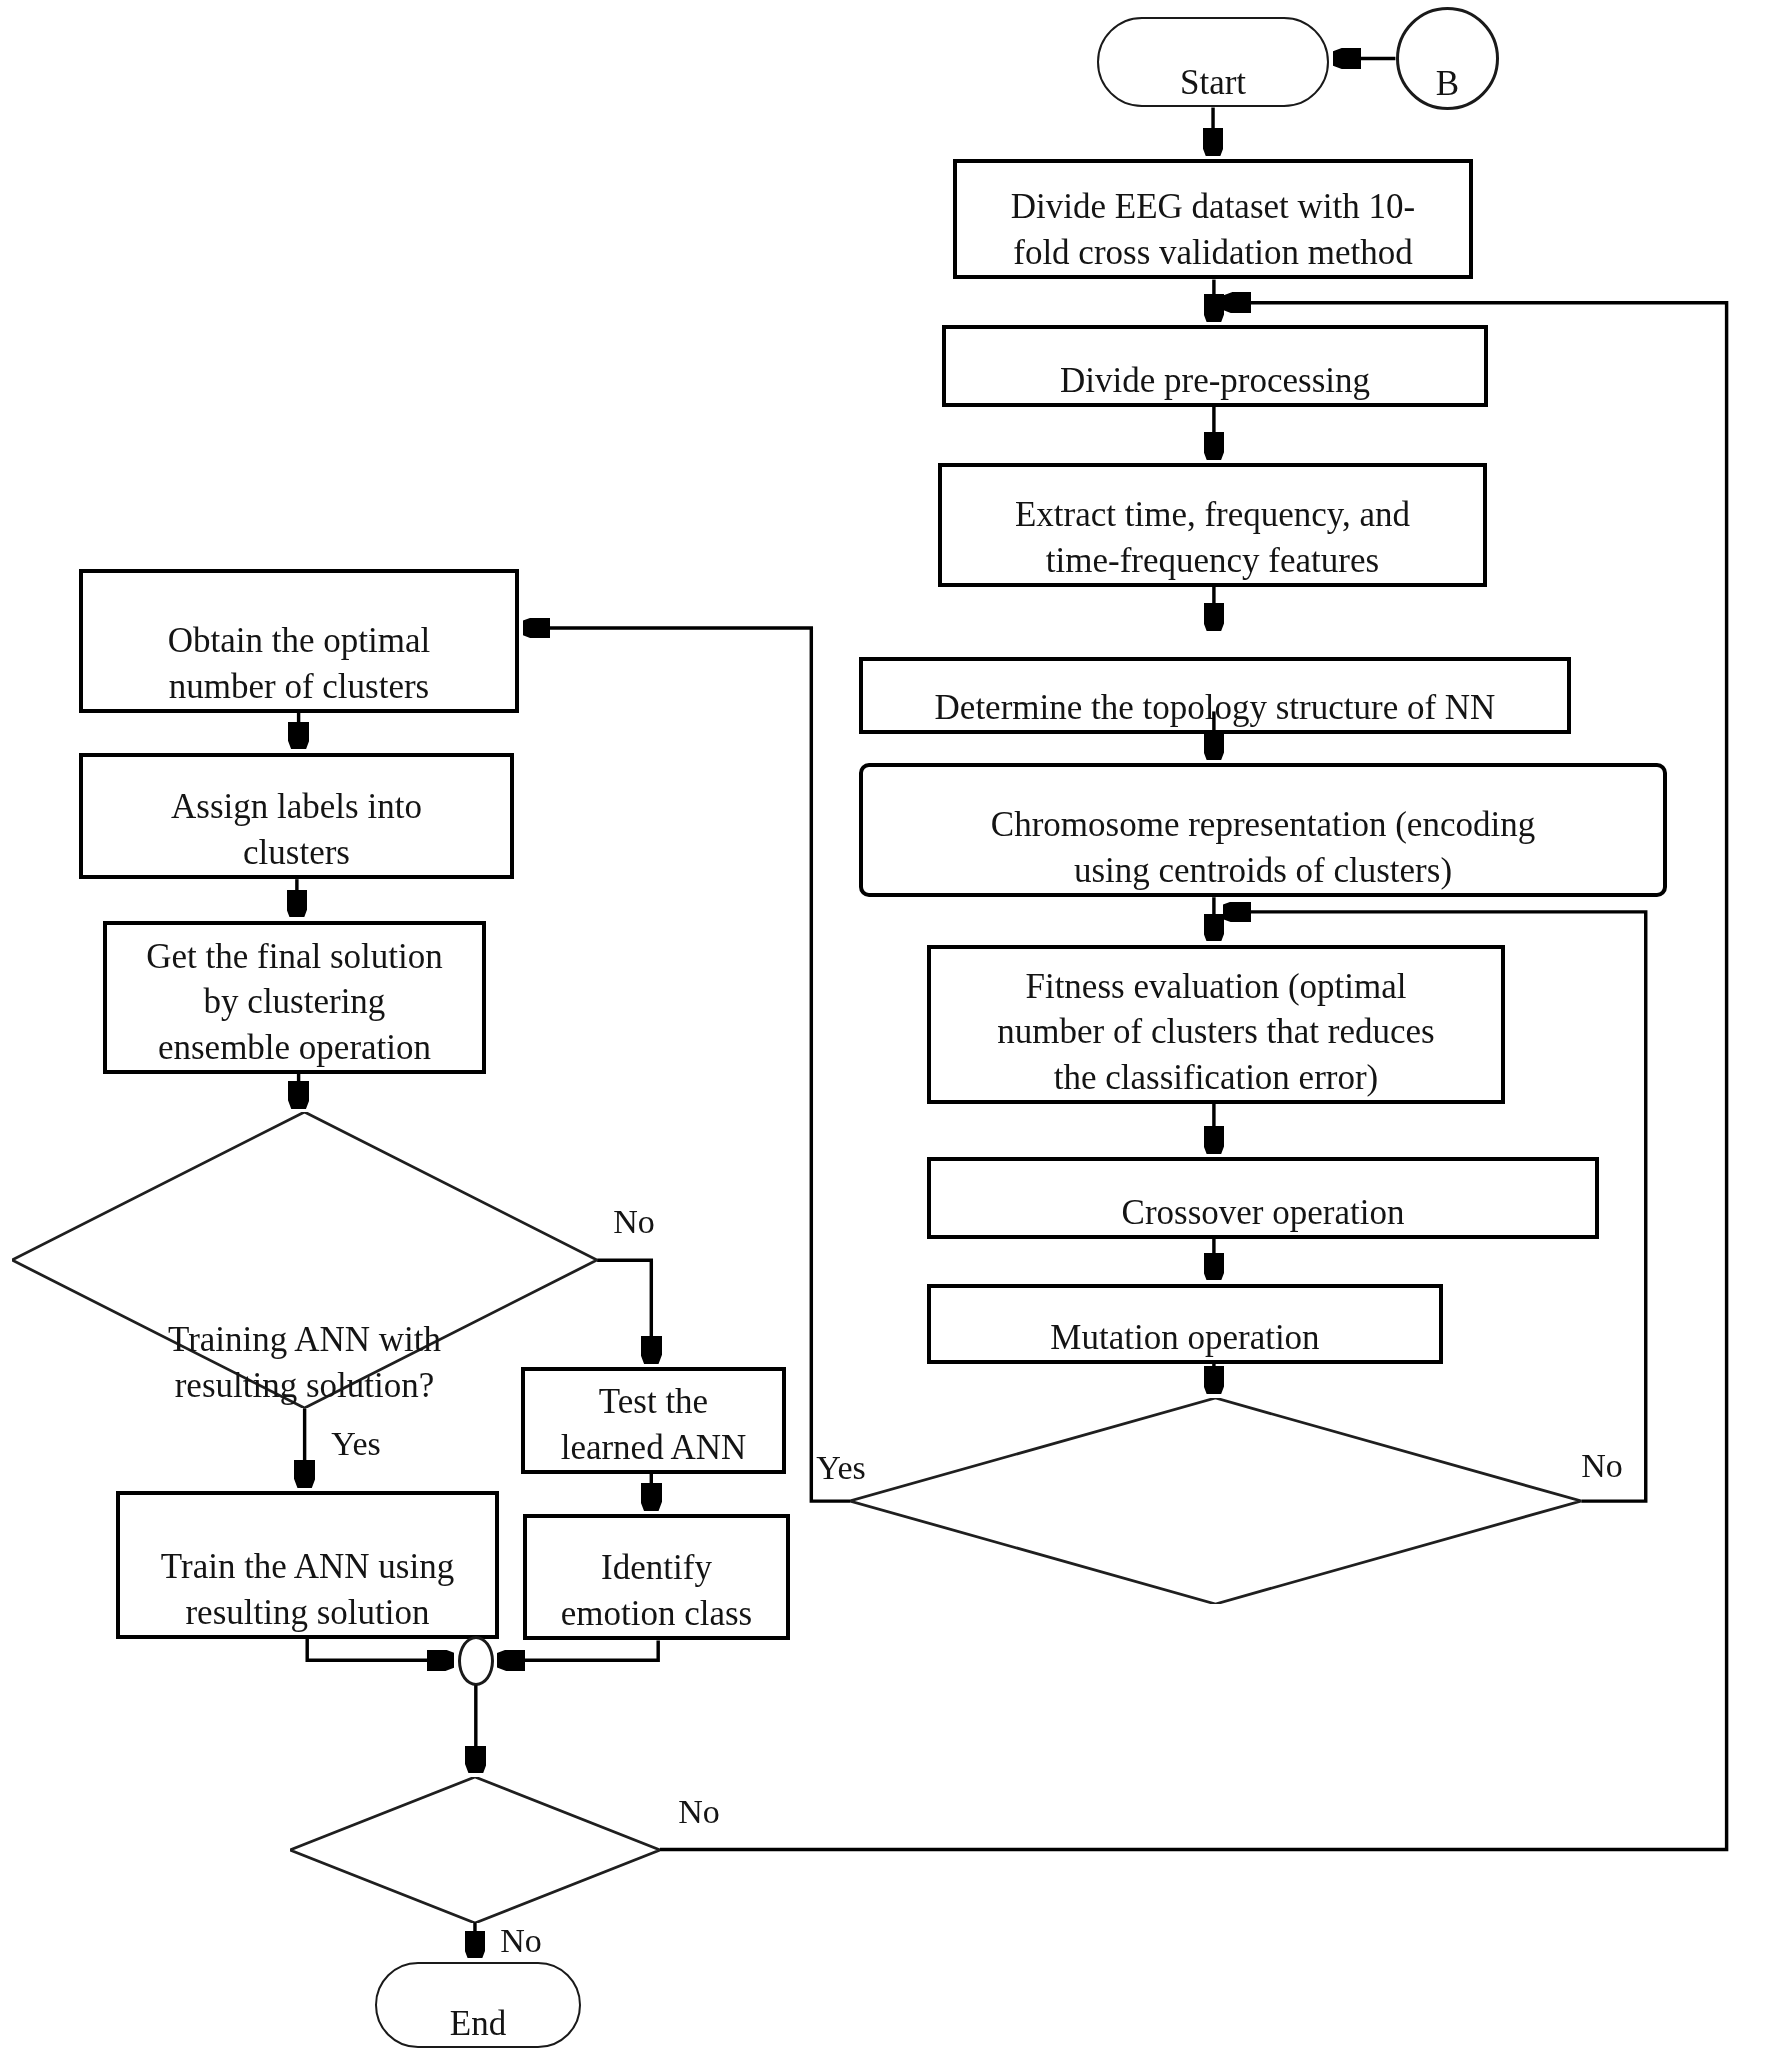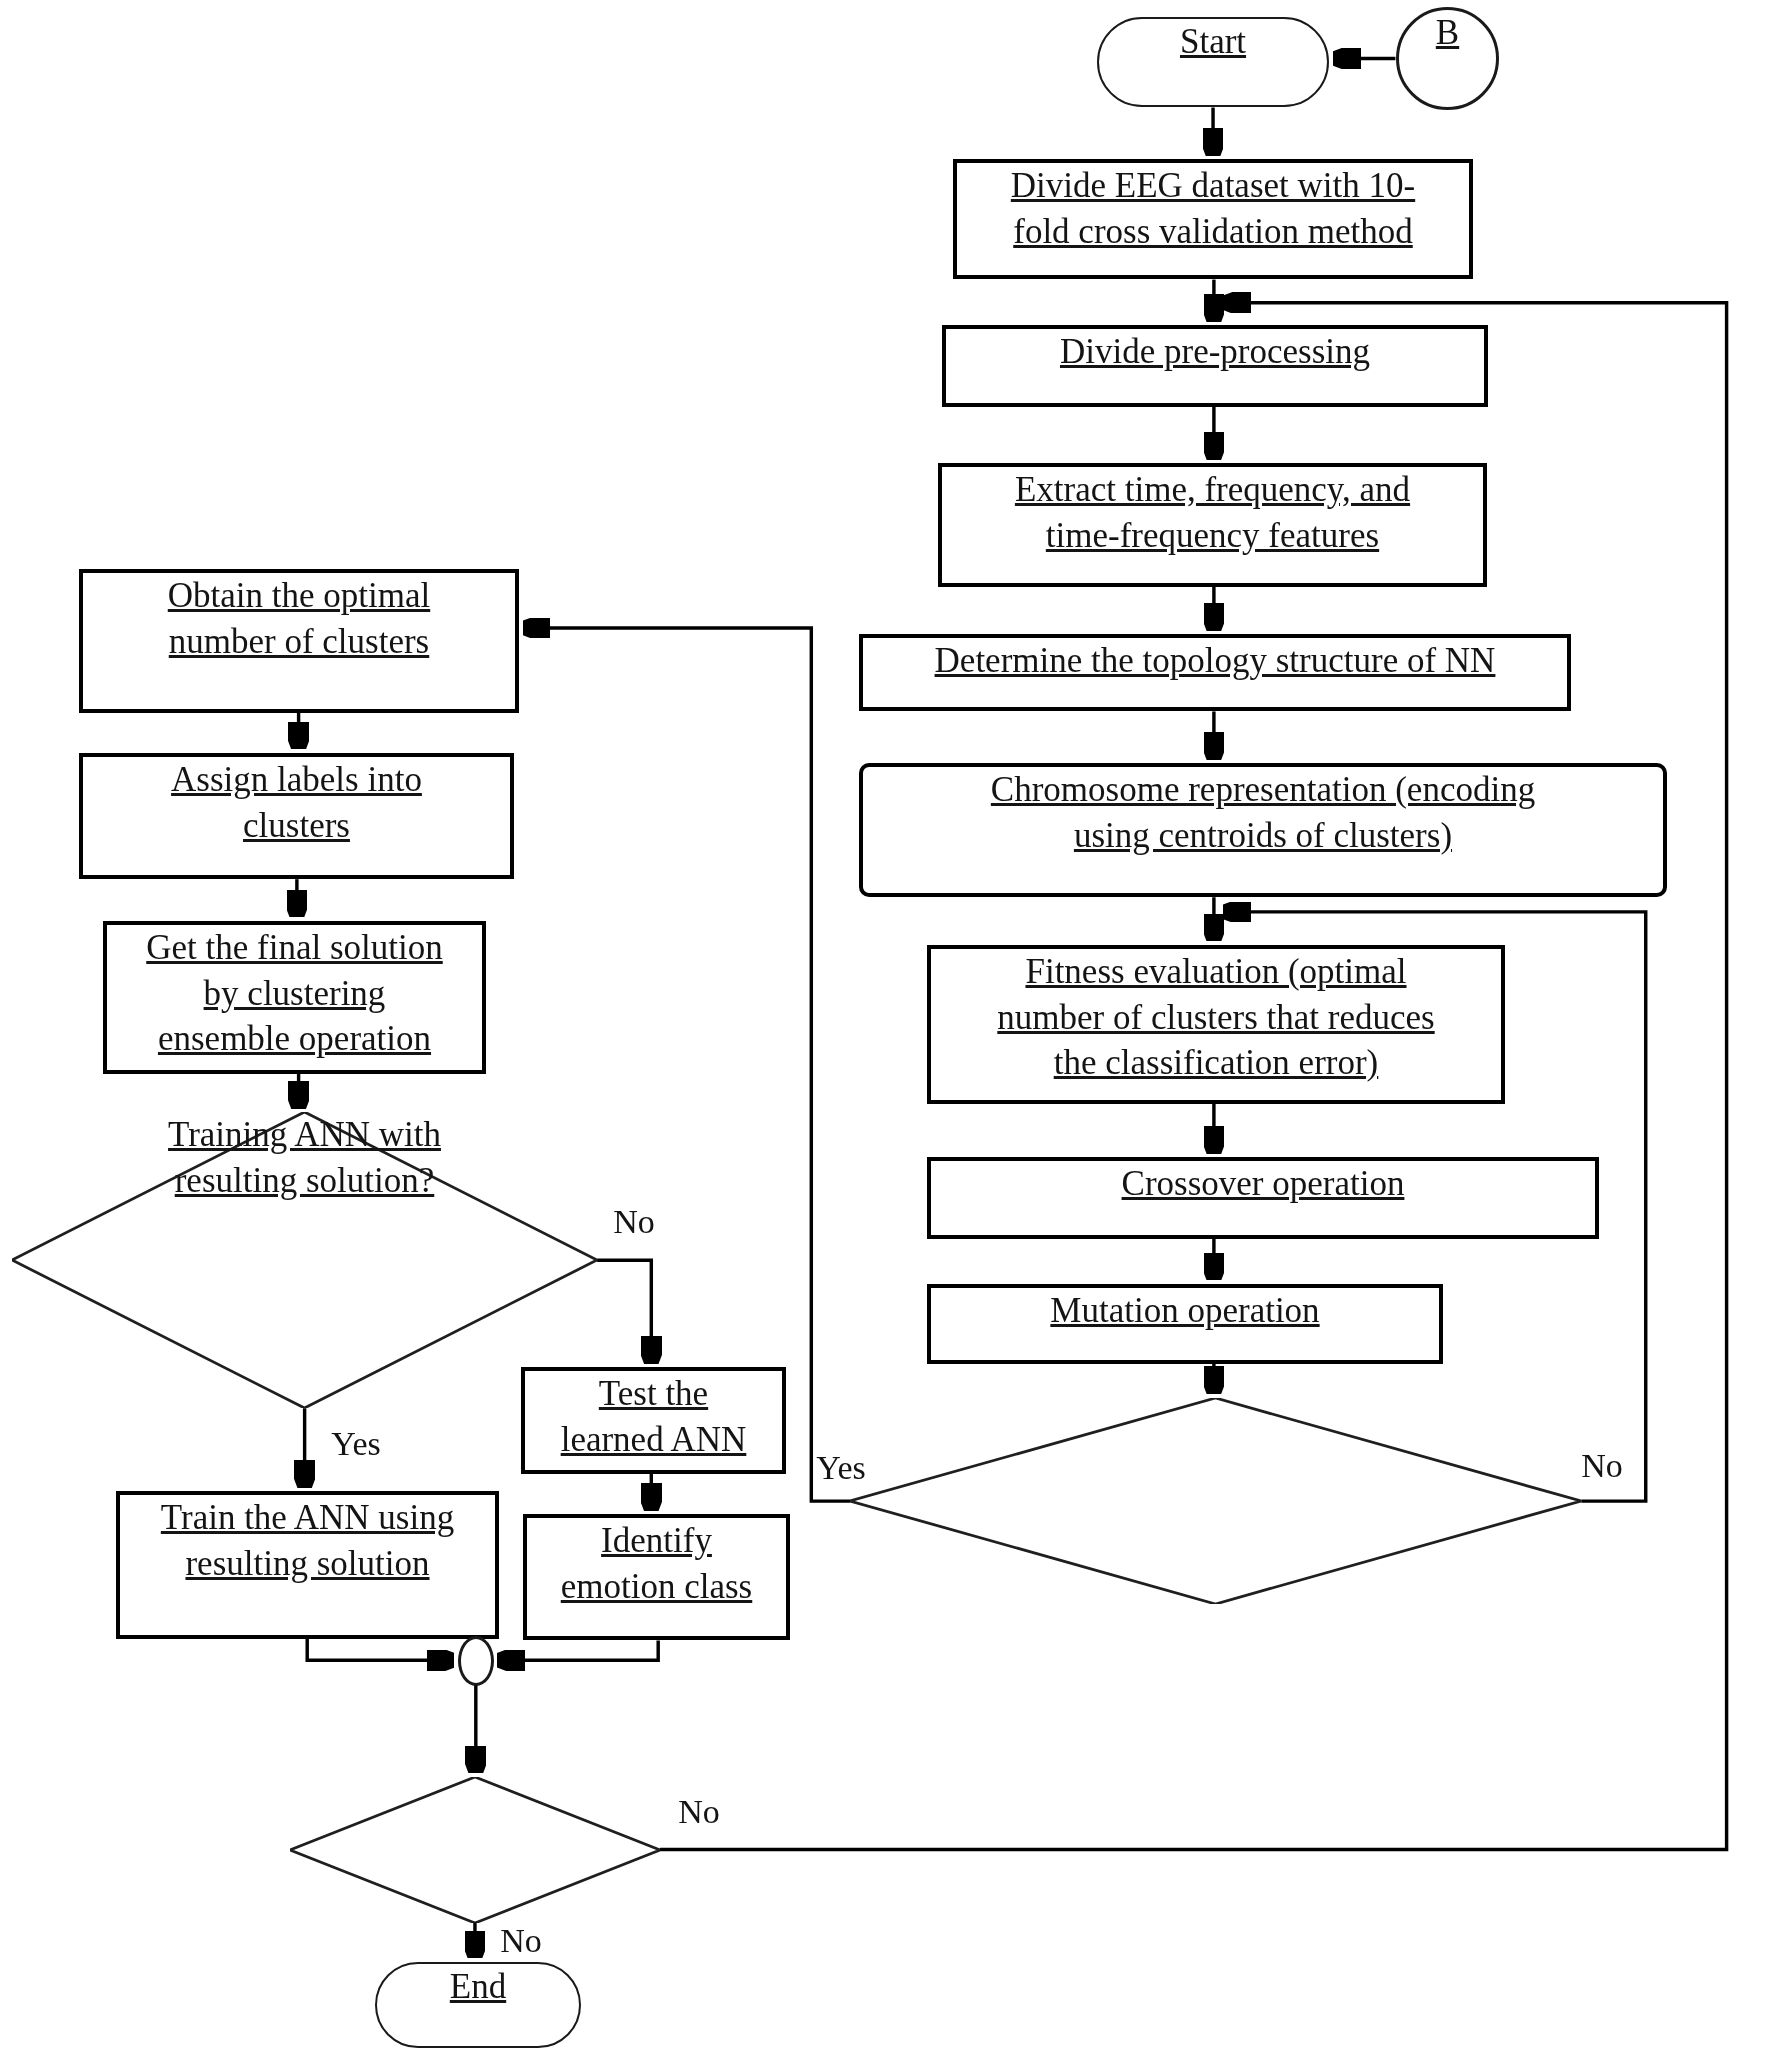--- a/index.html
+++ b/index.html
@@ -9,29 +9,28 @@
     height:2062px;
     background:#ffffff;
     font-family:"Liberation Serif","DejaVu Serif",serif;
     color:#141414;
     overflow:hidden;
   }
   .node{
     position:absolute;
     box-sizing:border-box;
     display:flex;
-    align-items:flex-start;
+    align-items:flex-end;
     justify-content:center;
     text-align:center;
     font-size:35px;
     line-height:1.30;
     white-space:pre-line;
     z-index:1;
     background:#ffffff;
-    text-decoration:underline;
   }
   .process{border:4.3px solid #000000;}
   .terminator{border:2.6px solid #1a1a1a;border-radius:45px;}
   .connector-circle{border:3.4px solid #1a1a1a;border-radius:50%;background:#ffffff;padding:0;}
   .diamond{background:transparent;border:none;}
   .diamond > svg{position:absolute;left:0;top:0;width:100%;height:100%;}
   .diamond polygon{fill:#ffffff;stroke:#1f1f1f;stroke-width:2.8;vector-effect:non-scaling-stroke;}
   .dlabel{position:relative;z-index:2;}
   .edge-label{
     position:absolute;
@@ -94,21 +93,21 @@
 
   <div class="node process" style="left:942px;top:325px;width:546px;height:82px;">
     <span class="dlabel">Divide pre-processing</span>
   </div>
 
   <div class="node process" style="left:938px;top:463px;width:549px;height:124px;">
     <span class="dlabel">Extract time, frequency, and
 time-frequency features</span>
   </div>
 
-  <div class="node process" style="left:859px;top:634px;width:712px;height:77px;">
+  <div class="node process" style="left:859px;top:657px;width:712px;height:77px;">
     <span class="dlabel">Determine the topology structure of NN</span>
   </div>
 
   <div class="node process" style="left:859px;top:763px;width:808px;height:134px;border-radius:10px;">
     <span class="dlabel">Chromosome representation (encoding
 using centroids of clusters)</span>
   </div>
 
   <div class="node process" style="left:927px;top:945px;width:578px;height:159px;">
     <span class="dlabel">Fitness evaluation (optimal

